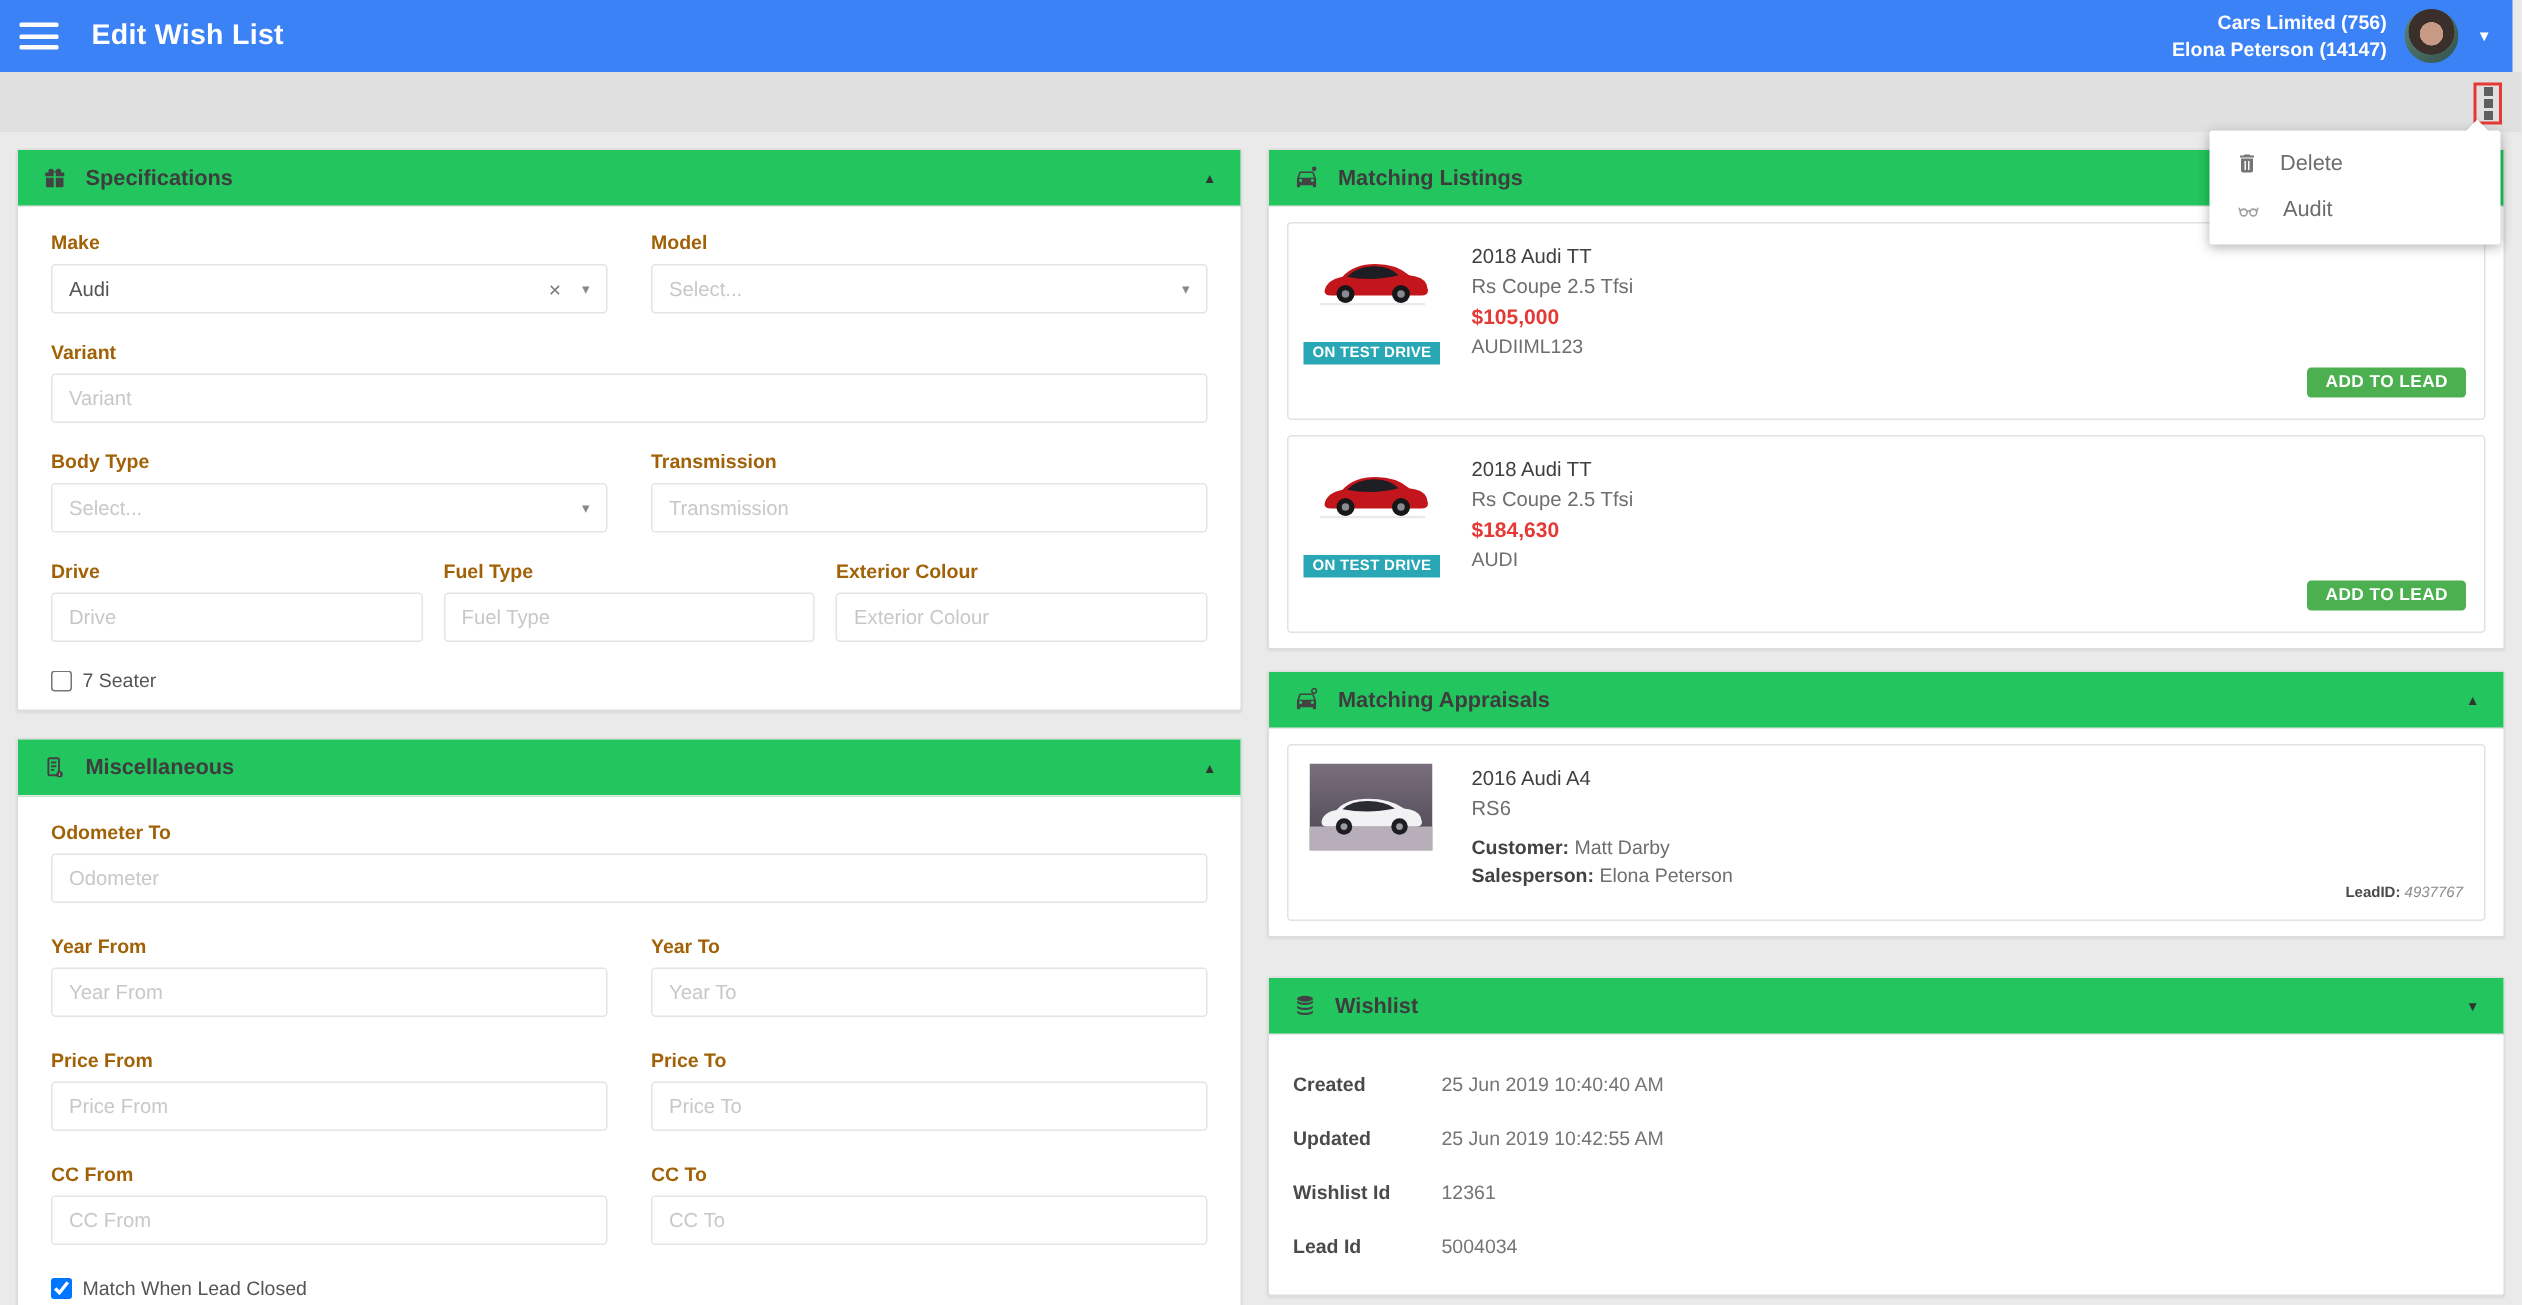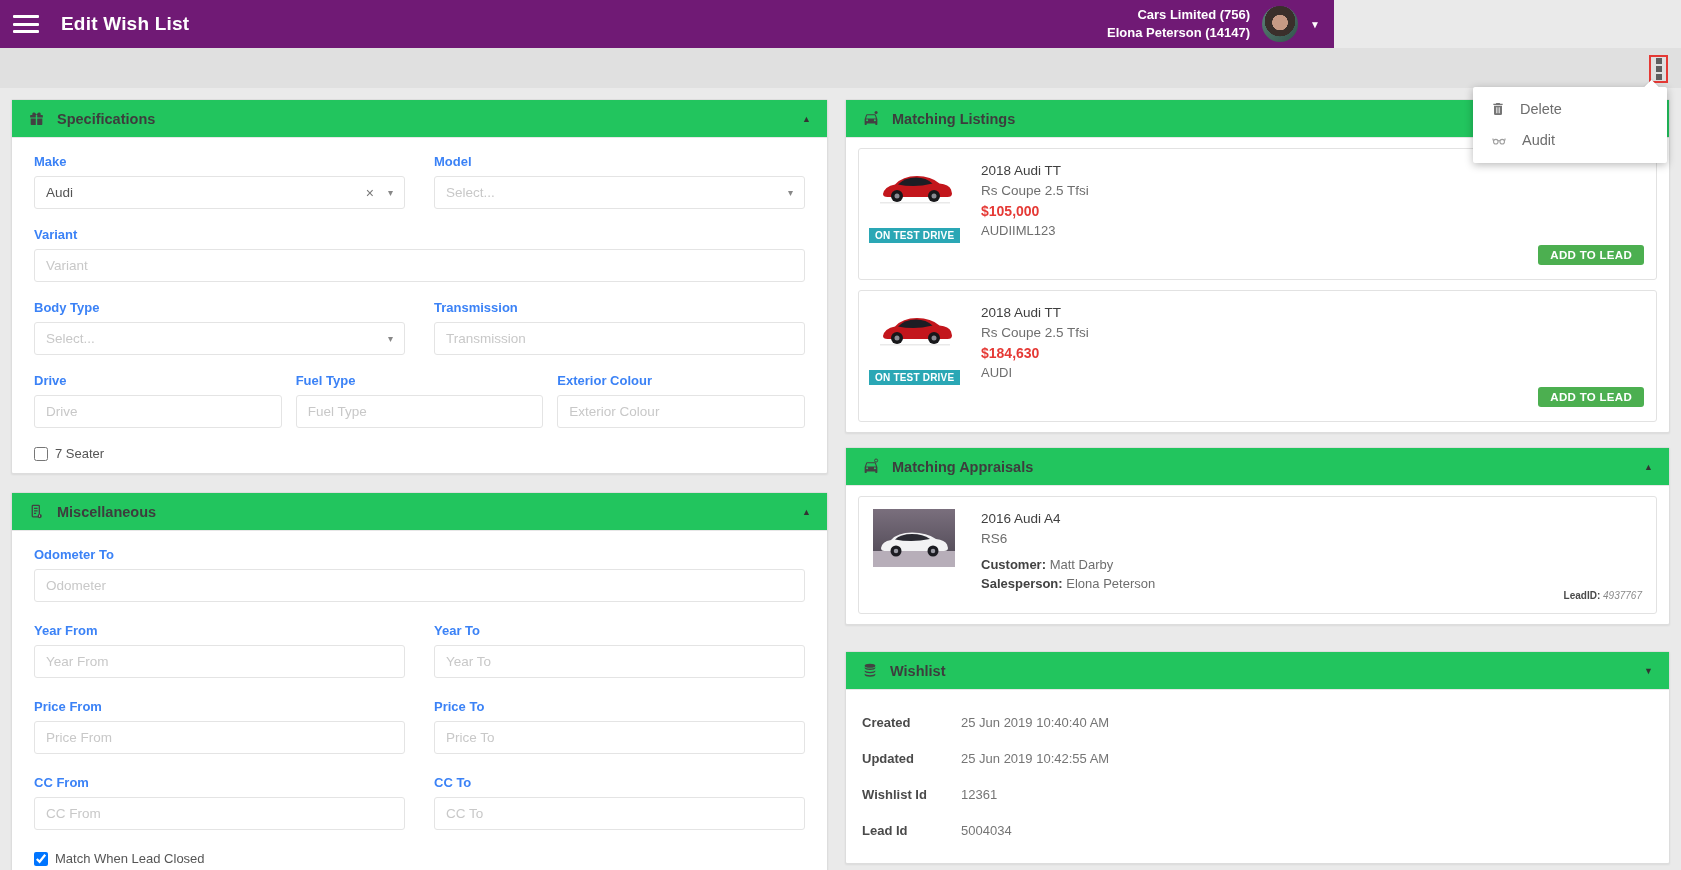--- a/index.html
+++ b/index.html
@@ -1,20 +1,20 @@
 <!DOCTYPE html>
 <html><head>
 <meta charset="utf-8">
 <style>
   * { margin:0; padding:0; box-sizing:border-box; }
   html,body { width:1681px; height:870px; overflow:hidden; }
   body { font-family:"Liberation Sans", sans-serif; background:#eaeaea; position:relative; color:#555; }
 
   
-  .topbar { position:absolute; left:0; top:0; width:1334px; height:48px; background:#701a75;
+  .topbar { position:absolute; left:0; top:0; width:1675px; height:48px; background:#3b82f6;
             display:flex; align-items:center; z-index:20; }
   .hamburger { width:26px; height:18px; margin-left:13px; display:flex; flex-direction:column;
                justify-content:space-between; cursor:pointer; }
   .hamburger span { display:block; height:3px; background:#fff; border-radius:1px; }
   .topbar h1 { color:#fff; font-size:19px; font-weight:bold; margin-left:22px; letter-spacing:.2px; }
   .user-block { margin-left:auto; display:flex; align-items:center; padding-right:14px; }
   .user-lines { text-align:right; color:#fff; font-size:13px; font-weight:bold; line-height:18px; margin-right:12px;margin-left:24px; }
   .avatar { width:36px; height:36px; border-radius:50%;
             background:
               radial-gradient(circle at 50% 46%, #c79a85 0 29%, rgba(0,0,0,0) 30%),
@@ -48,21 +48,21 @@
   .panel-head .collapse { margin-left:auto; font-size:9px; color:#333; }
 
   
   .panel-body { padding:16px 22px 12px; }
   .form-row { margin-bottom:18px; }
   .panel-misc .form-row { margin-bottom:21px; }
   .cols-2 { display:flex; gap:29px; }
   .cols-2 > div { flex:1; }
   .cols-3 { display:flex; gap:14px; }
   .cols-3 > div { flex:1; }
-  label.f-label { display:block; font-size:13px; font-weight:bold; color:#3b82f6; margin-bottom:7px; }
+  label.f-label { display:block; font-size:13px; font-weight:bold; color:#a16207; margin-bottom:7px; }
   .tinput { width:100%; height:33px; border:1px solid #e4e4e4; border-radius:3px; padding:0 11px;
             font-size:13.5px; color:#555; font-family:"Liberation Sans",sans-serif; background:#fff; }
   .tinput::placeholder { color:#c8c8c8; opacity:1; }
   .select { width:100%; height:33px; border:1px solid #e4e4e4; border-radius:3px; padding:0 11px;
             display:flex; align-items:center; font-size:13.5px; cursor:pointer; background:#fff; }
   .sel-value { color:#555; }
   .sel-placeholder { color:#c8c8c8; }
   .select .spacer { flex:1; }
   .select .clear { color:#777; font-size:14px; margin-right:14px; cursor:pointer; }
   .select .caret2 { color:#888; font-size:10px; }

